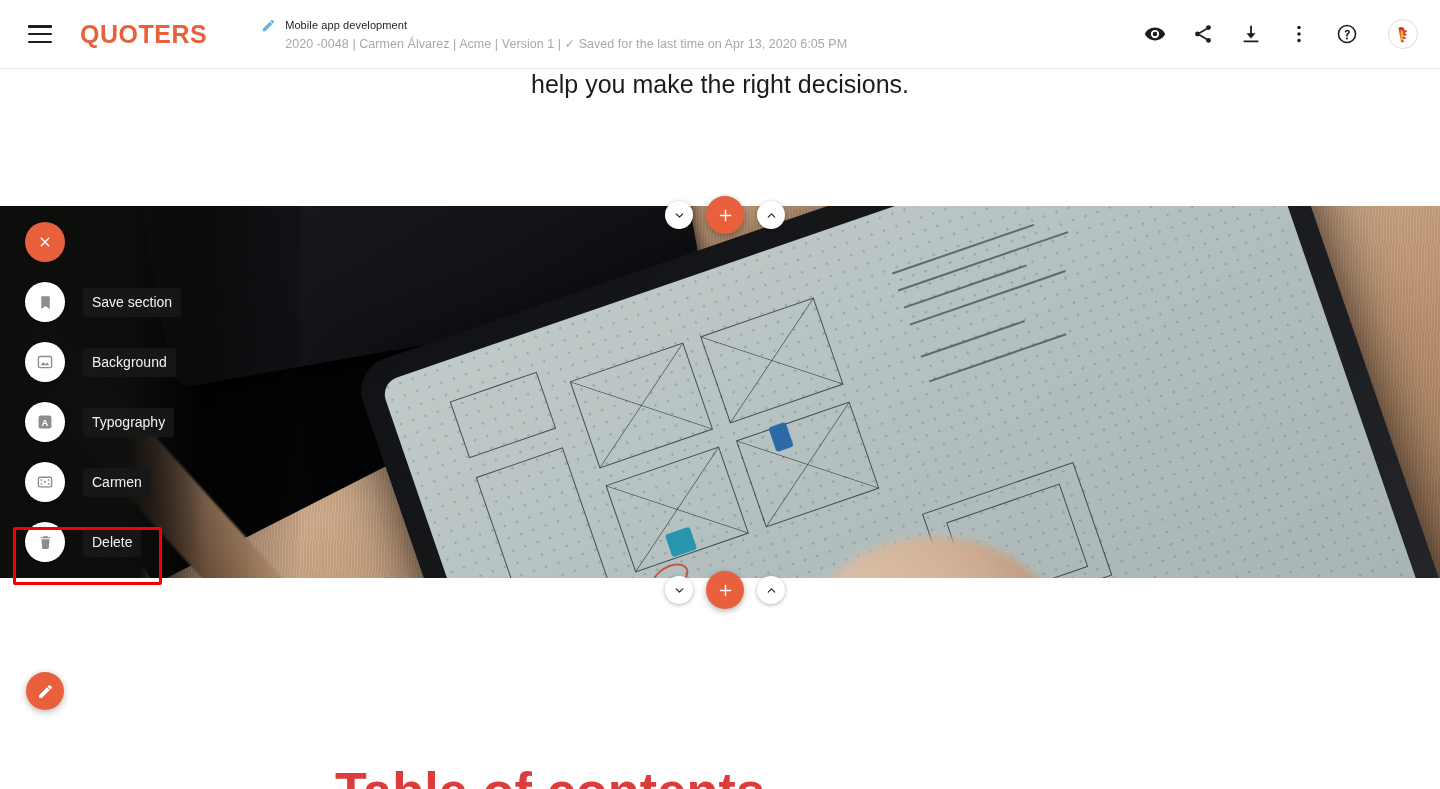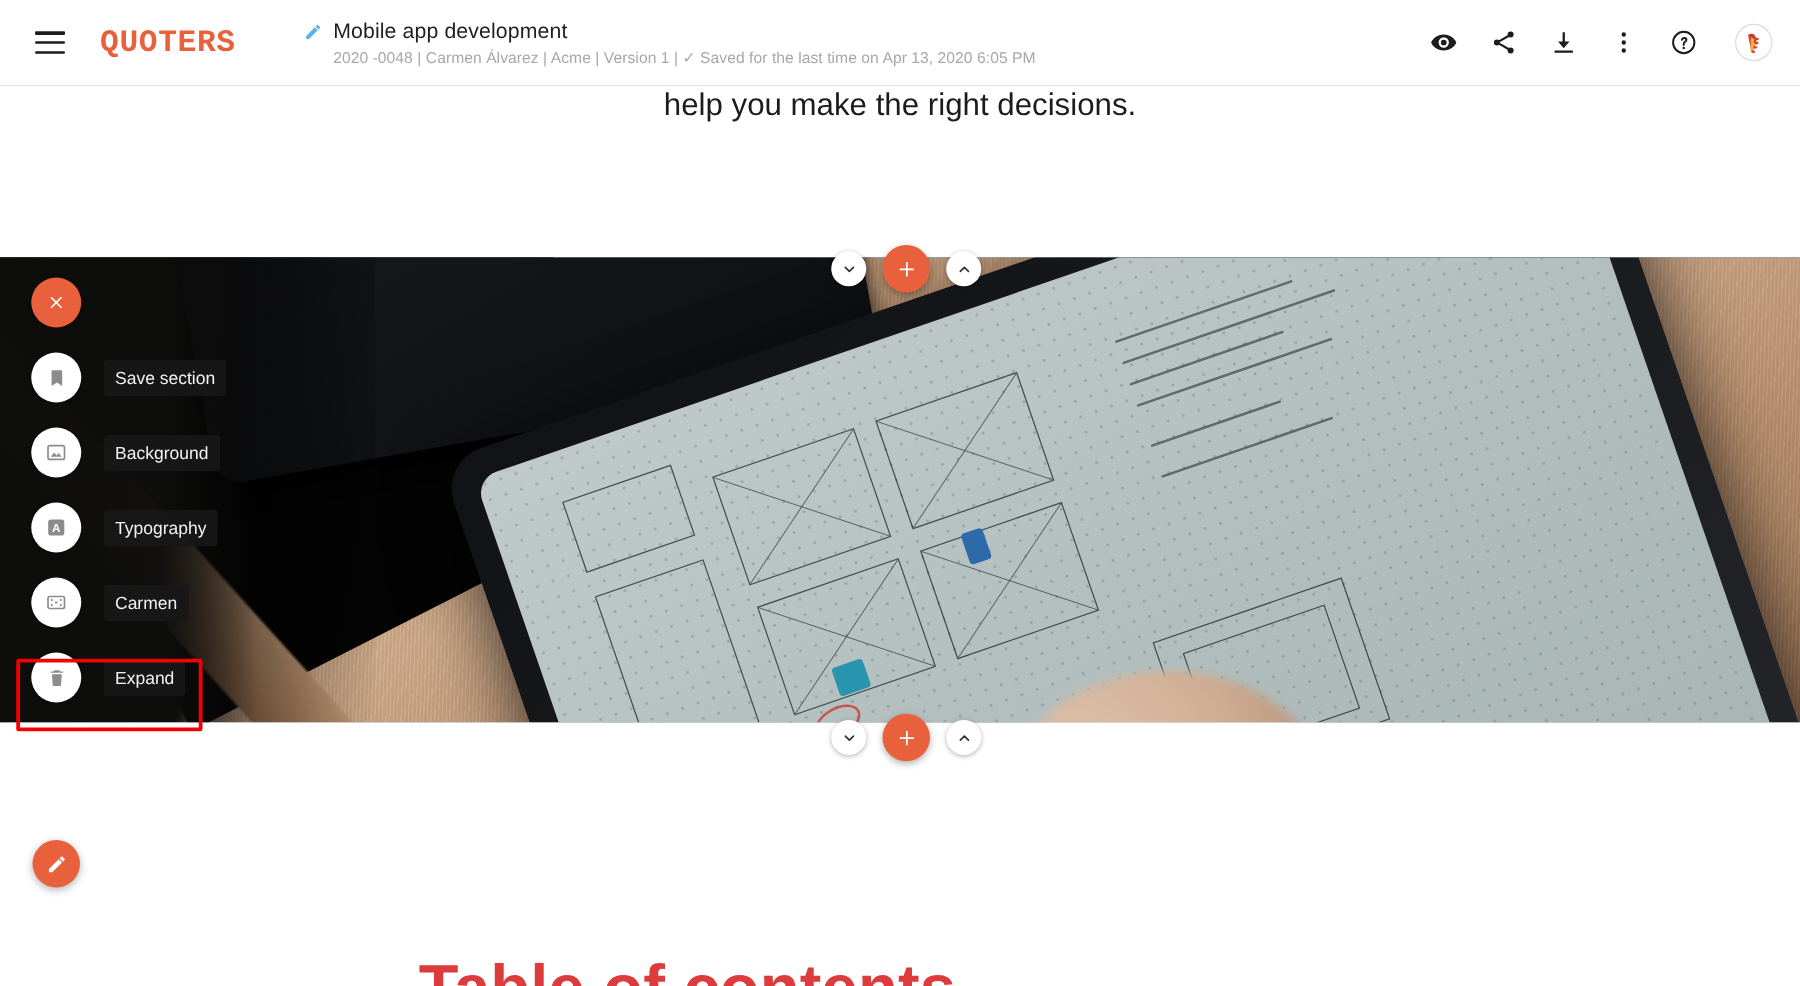--- a/index.html
+++ b/index.html
@@ -23,34 +23,34 @@
   .hamburger {
     width: 24px; height: 18px;
     margin-left: 28px;
     display: flex; flex-direction: column; justify-content: space-between;
     cursor: pointer;
   }
   .hamburger span { display: block; height: 2.5px; background: #1c1c1c; border-radius: 1px; }
 
   .brand {
     margin-left: 28px;
-    font-family: Liberation Mono, monospace;
+    font-family: Liberation Sans, sans-serif;
     font-weight: 700;
     font-size: 25px;
     letter-spacing: 0.5px;
     color: #e8613c;
     cursor: pointer;
     user-select: none;
   }
 
   .doc-block { margin-left: 54px; display: flex; flex-direction: column; justify-content: center; }
   .doc-title-row { display: flex; align-items: center; gap: 9px; }
   .pencil-ic { width: 15px; height: 15px; flex: none; display:block; }
   .doc-title {
-    font-size: 17px; color: #1f1f1f; font-weight: 400; letter-spacing: .1px;
+    font-size: 11px; color: #1f1f1f; font-weight: 400; letter-spacing: .1px;
   }
   .doc-meta {
     margin-top: 3px; margin-left: 24px;
     font-size: 12.5px; color: #a8a8a8; letter-spacing: .05px; white-space: nowrap;
   }
 
   .top-actions {
     margin-left: auto; margin-right: 22px;
     display: flex; align-items: center; gap: 26px;
   }
@@ -388,21 +388,21 @@
         </div>
         <div class="pill">Carmen</div>
       </div>
 
       <div class="menu-row">
         <div class="circ white">
           <svg width="17" height="17" viewBox="0 0 24 24">
             <path d="M9 3h6l.8 1.5H19V6H5V4.5h3.2L9 3zM6.4 7.5h11.2l-.9 12.2a1.4 1.4 0 0 1-1.4 1.3H8.7a1.4 1.4 0 0 1-1.4-1.3L6.4 7.5z" fill="#8c8c8c"></path>
           </svg>
         </div>
-        <div class="pill">Expand</div>
+        <div class="pill">Delete</div>
       </div>
     </div>
   </div>
 
   <div class="hl-box"></div>
 
   <div class="fabgrp" style="left:665px; top:127px;">
     <div class="fab-sm">
       <svg width="13" height="13" viewBox="0 0 24 24">
         <path d="M6 9l6 6 6-6" fill="none" stroke="#2e2e2e" stroke-width="2.4" stroke-linecap="round" stroke-linejoin="round"></path>

